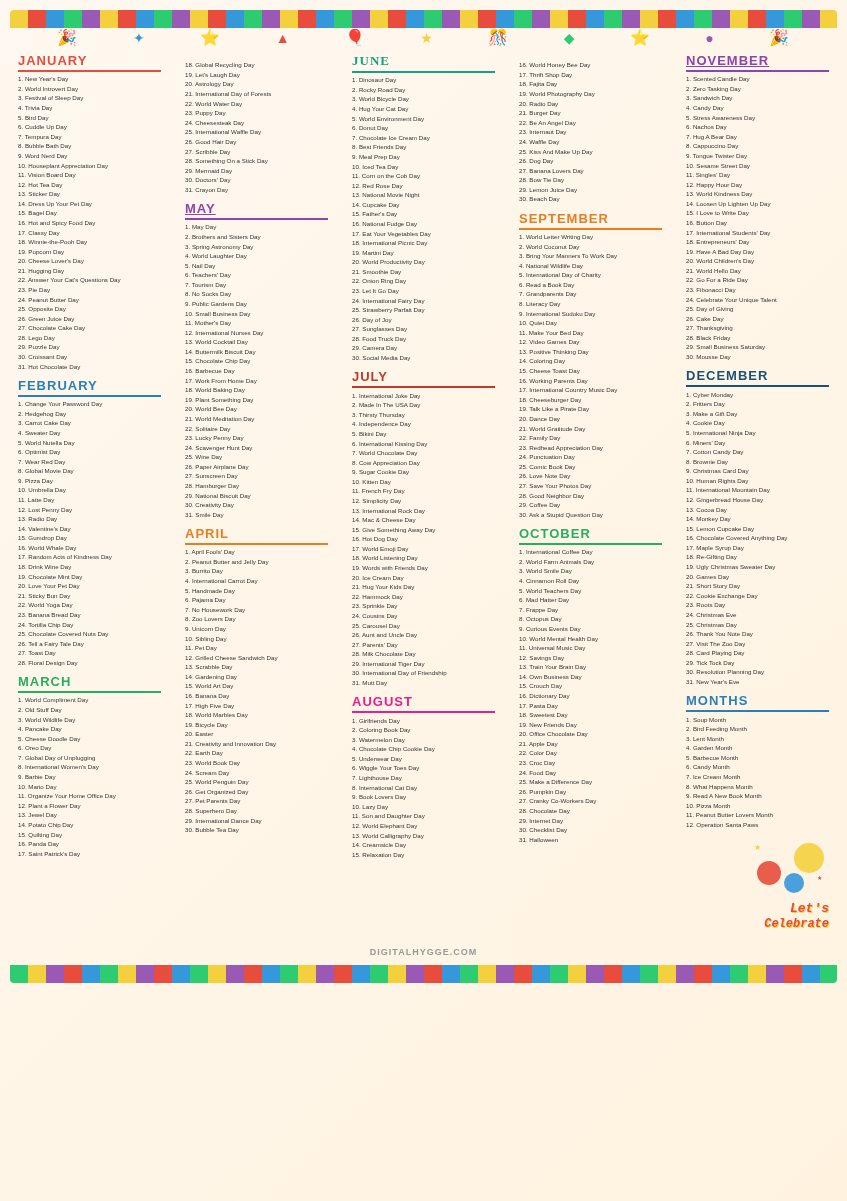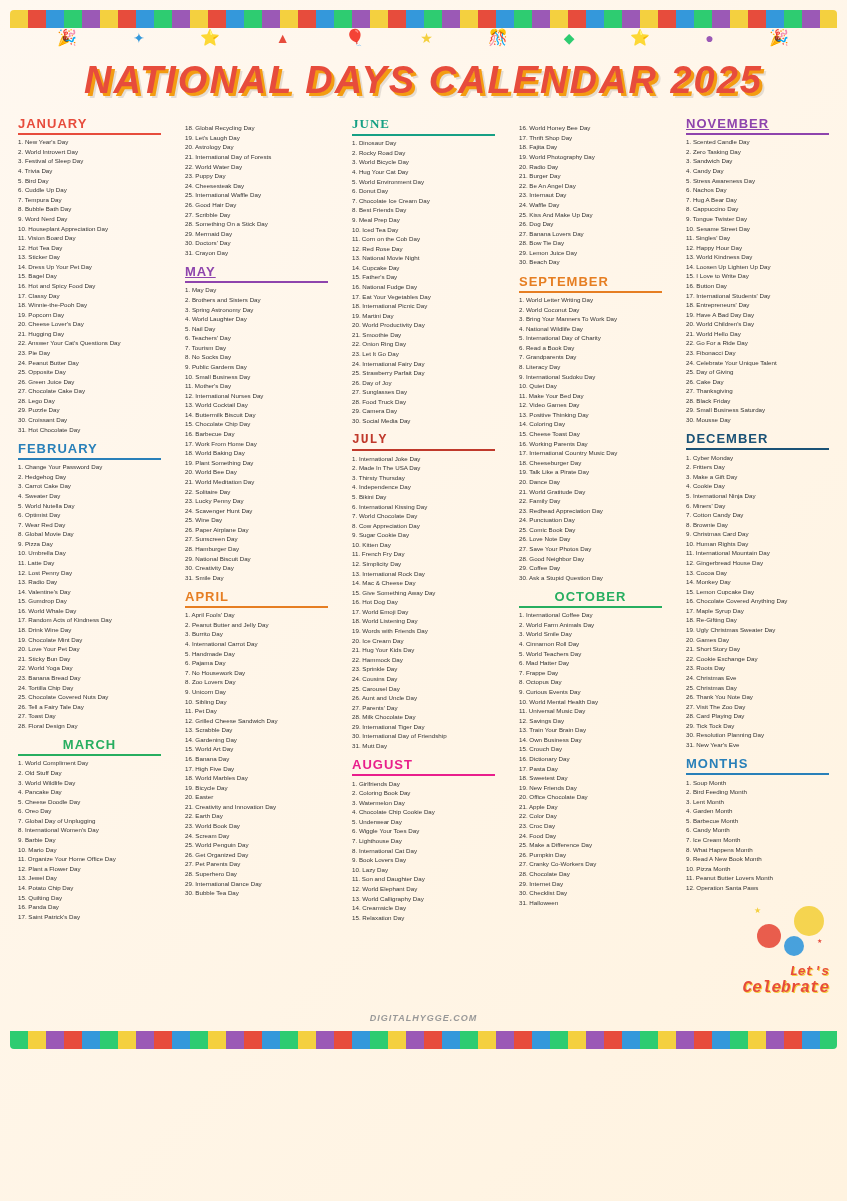--- a/index.html
+++ b/index.html
@@ -58,21 +58,21 @@
       font-size: 13px;
       font-weight: 900;
       text-transform: uppercase;
       color: #e74c3c;
       border-bottom: 2px solid #e74c3c;
       padding-bottom: 2px;
       margin-bottom: 3px;
       letter-spacing: 1px;
     }
     .month-title.blue { color: #2980b9; border-bottom-color: #2980b9; }
-    .month-title.green { color: #27ae60; border-bottom-color: #27ae60; text-align: center; }
+    .month-title.green { color: #27ae60; border-bottom-color: #27ae60; }
     .month-title.orange { color: #e67e22; border-bottom-color: #e67e22; }
     .month-title.purple { color: #8e44ad; border-bottom-color: #8e44ad; text-decoration: underline; }
     .month-title.teal { color: #16a085; border-bottom-color: #16a085; font-family: Liberation Serif, serif; }
     .month-title.pink { color: #e91e8c; border-bottom-color: #e91e8c; }
     .month-title.darkblue { color: #1a5276; border-bottom-color: #1a5276; }
     .day-list {
       list-style: none;
       padding: 0;
     }
     .day-list li {
@@ -81,21 +81,20 @@
       color: #333;
       padding: 0.3px 0;
     }
     .footer-text {
       text-align: center;
       font-size: 9px;
       color: #999;
       margin-top: 4px;
       font-weight: 600;
       letter-spacing: 1px;
-      font-style: italic;
     }
     .section-block {
       margin-bottom: 6px;
     }
     
     .banner-row {
       display: flex;
       justify-content: space-around;
       align-items: center;
       padding: 0 20px;
@@ -115,23 +114,20 @@
     <span style="font-size:14px; color:#e74c3c;">▲</span>
     <span style="font-size:16px;">🎈</span>
     <span style="font-size:14px; color:#f4d03f;">★</span>
     <span style="font-size:16px;">🎊</span>
     <span style="font-size:14px; color:#2ecc71;">◆</span>
     <span style="font-size:16px;">⭐</span>
     <span style="font-size:14px; color:#9b59b6;">●</span>
     <span style="font-size:16px;">🎉</span>
   </div>
 
-  <div class="header">
-    <h1>NATIONAL DAYS CALENDAR 2025</h1>
-  </div>
 
   <div class="content">
 
     <div class="month-col">
       <div class="section-block">
         <div class="month-title">January</div>
         <ul class="day-list">
           <li>1. New Year's Day</li>
           <li>2. World Introvert Day</li>
           <li>3. Festival of Sleep Day</li>
@@ -350,21 +346,21 @@
           <li>25. Strawberry Parfait Day</li>
           <li>26. Day of Joy</li>
           <li>27. Sunglasses Day</li>
           <li>28. Food Truck Day</li>
           <li>29. Camera Day</li>
           <li>30. Social Media Day</li>
         </ul>
       </div>
 
       <div class="section-block">
-        <div class="month-title" style="color:#c0392b; border-bottom-color:#c0392b;font-family:Liberation Mono, monospace;">July</div>
+        <div class="month-title" style="color:#c0392b; border-bottom-color:#c0392b;">July</div>
         <ul class="day-list">
           <li>1. International Joke Day</li>
           <li>2. Made In The USA Day</li>
           <li>3. Thirsty Thursday</li>
           <li>4. Independence Day</li>
           <li>5. Bikini Day</li>
           <li>6. International Kissing Day</li>
           <li>7. World Chocolate Day</li>
           <li>8. Cow Appreciation Day</li>
           <li>9. Sugar Cookie Day</li>
@@ -606,21 +602,21 @@
           <div style="display:inline-block; position:relative;">
             <svg width="80" height="60" viewBox="0 0 80 60">
 
               <circle cx="60" cy="20" r="15" fill="#f4d03f" opacity="0.9"></circle>
               <circle cx="20" cy="35" r="12" fill="#e74c3c" opacity="0.9"></circle>
               <circle cx="45" cy="45" r="10" fill="#3498db" opacity="0.9"></circle>
 
               <text x="5" y="12" font-size="8" fill="#f4d03f">★</text>
               <text x="68" y="42" font-size="6" fill="#e74c3c">★</text>
             </svg>
-            <div style="font-family: Liberation Mono, monospace; font-size:13px; font-weight:900; color:#e74c3c; font-style:italic; line-height:1.1; text-shadow:1px 1px 0 #f4d03f;">Let's<br><span style="font-size:16px; color:#e74c3c;">Celebrate</span></div>
+            <div style="font-family: Liberation Mono, monospace; font-size:13px; font-weight:900; color:#e74c3c; font-style:italic; line-height:1.1; text-shadow:1px 1px 0 #f4d03f;">Let's<br><span style="font-size:12px; color:#e74c3c;">Celebrate</span></div>
           </div>
         </div>
       </div>
     </div>
   </div>
 
   <div class="footer-text">DIGITALHYGGE.COM</div>
   <div class="border-bottom"></div>
 </div>
 

